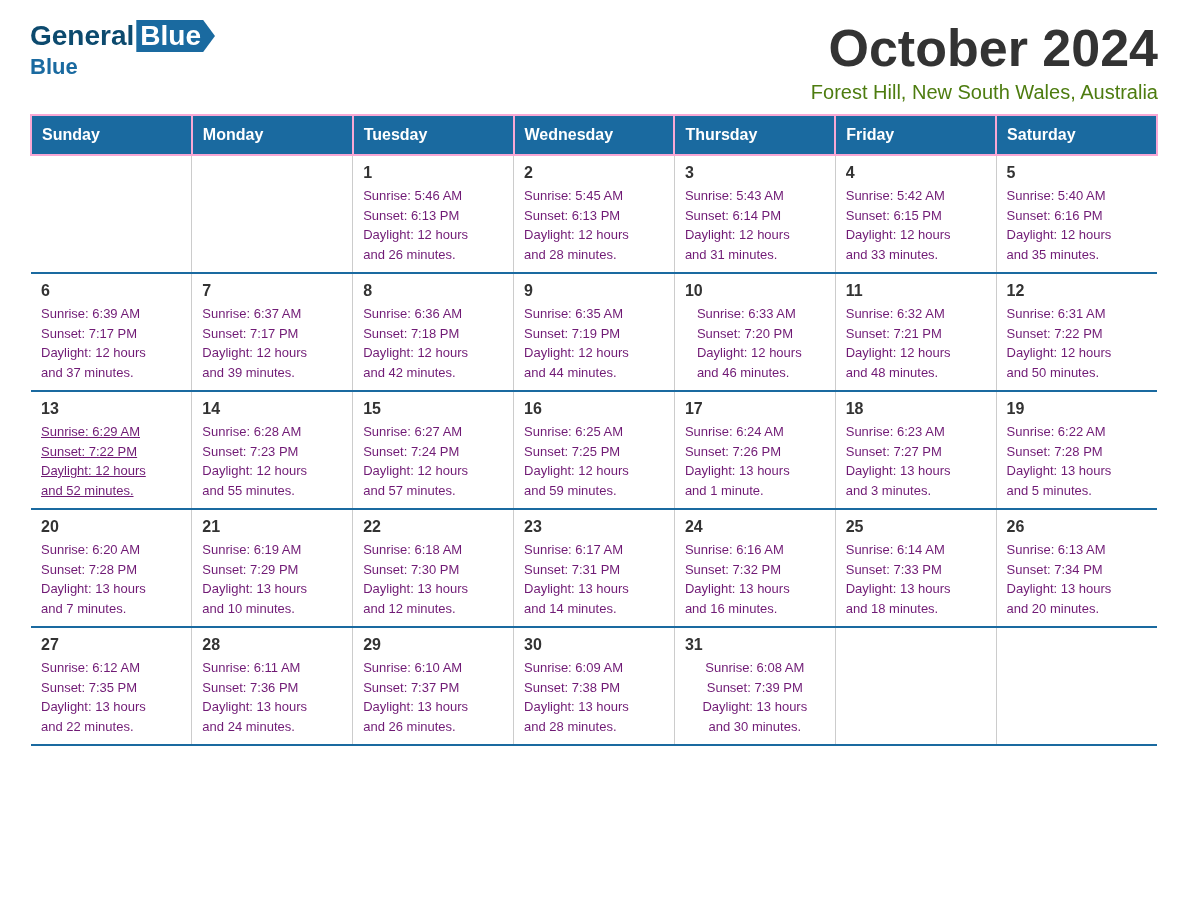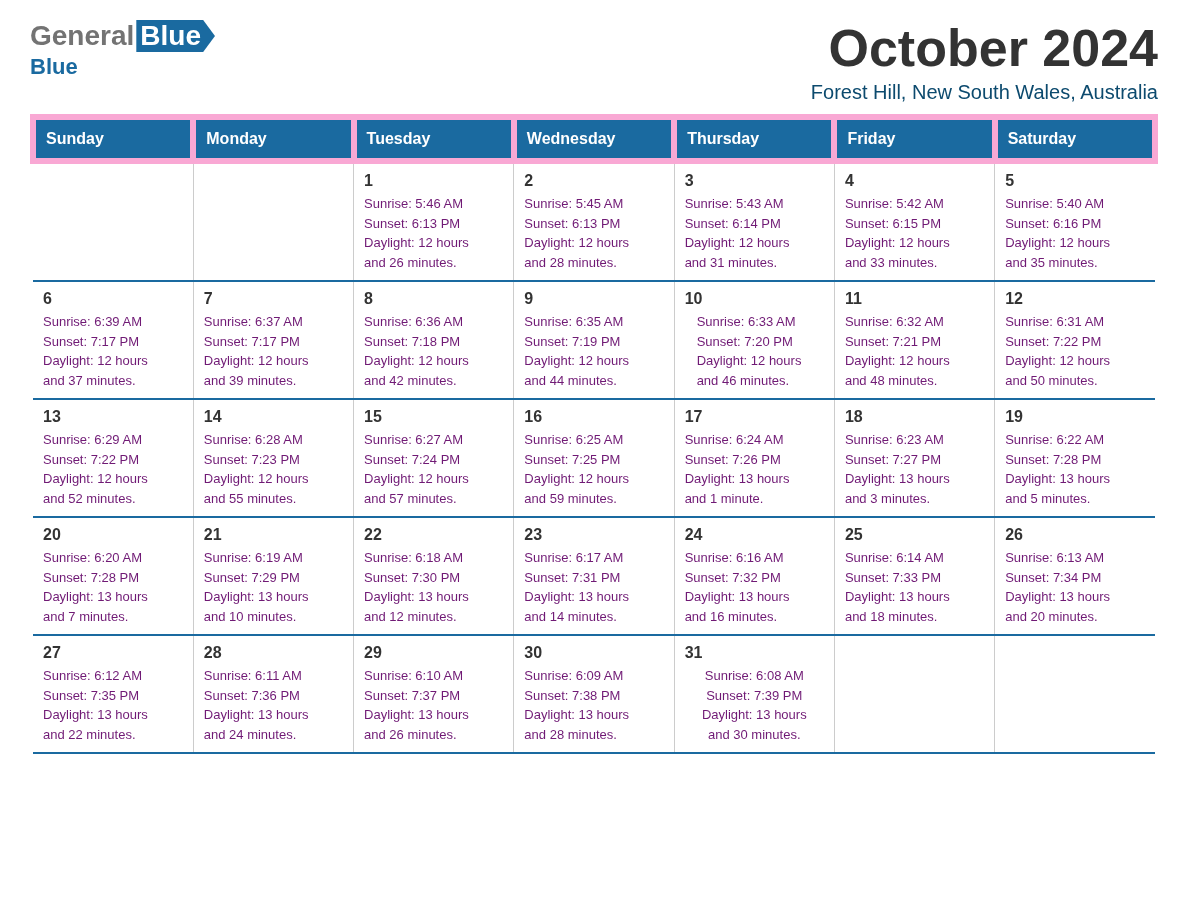--- a/index.html
+++ b/index.html
@@ -21,21 +21,21 @@
       flex-direction: column;
       align-items: flex-start;
     }
     .logo-text {
       display: flex;
       align-items: center;
     }
     .logo-general {
       font-size: 28px;
       font-weight: bold;
-      color: #737373;
+      color: #0c4a6e;
     }
     .logo-blue-box {
       background: #1a6aa0;
       color: white;
       font-size: 28px;
       font-weight: bold;
       padding: 0 4px;
       margin-left: 2px;
       clip-path: polygon(0 0, 85% 0, 100% 50%, 85% 100%, 0 100%);
       padding-right: 14px;
@@ -50,38 +50,38 @@
       text-align: right;
     }
     .month-title {
       font-size: 52px;
       font-weight: bold;
       color: #333;
       line-height: 1.1;
     }
     .location-title {
       font-size: 20px;
-      color: #0c4a6e;
+      color: #4d7c0f;
       margin-top: 4px;
     }
     table {
       width: 100%;
       border-collapse: collapse;
       margin-top: 10px;
     }
     thead tr {
       background-color: #1a6aa0;
       color: white;
     }
     thead th {
       padding: 10px 10px;
       font-size: 16px;
       font-weight: bold;
       text-align: left;
-      border: 6px solid #f9a8d4;
+      border: 2px solid #f9a8d4;
     }
     tbody tr {
       border-bottom: 2px solid #1a6aa0;
     }
     tbody td {
       vertical-align: top;
       padding: 8px 10px;
       font-size: 13px;
       color: #333;
       border-right: 1px solid #ccc;
@@ -223,21 +223,21 @@
           <span class="day-number">12</span>
           <div class="day-info" style="white-space: pre-line;">Sunrise: 6:31 AM
 Sunset: 7:22 PM
 Daylight: 12 hours
 and 50 minutes.</div>
         </td>
       </tr>
       <tr>
         <td>
           <span class="day-number">13</span>
-          <div class="day-info" style="white-space: pre-line;">Sunrise: 6:29 AM
+          <div class="day-info" style="white-space: pre-line; text-decoration: underline;">Sunrise: 6:29 AM
 Sunset: 7:22 PM
 Daylight: 12 hours
 and 52 minutes.</div>
         </td>
         <td>
           <span class="day-number">14</span>
           <div class="day-info" style="white-space: pre-line;">Sunrise: 6:28 AM
 Sunset: 7:23 PM
 Daylight: 12 hours
 and 55 minutes.</div>

